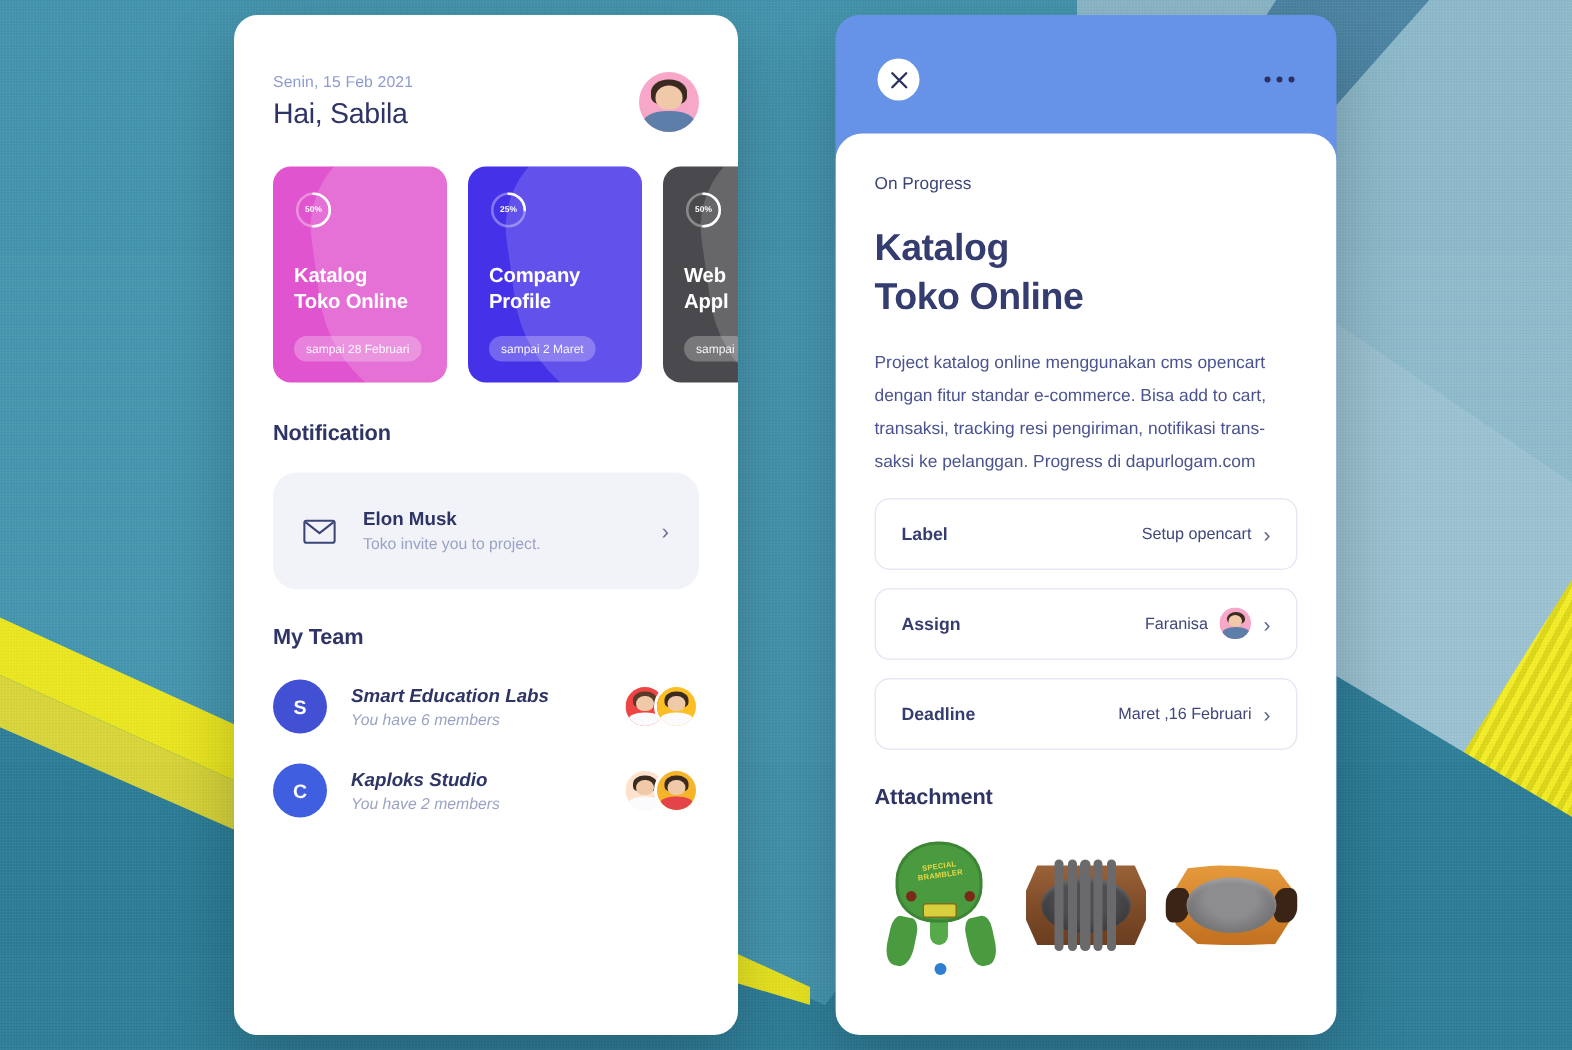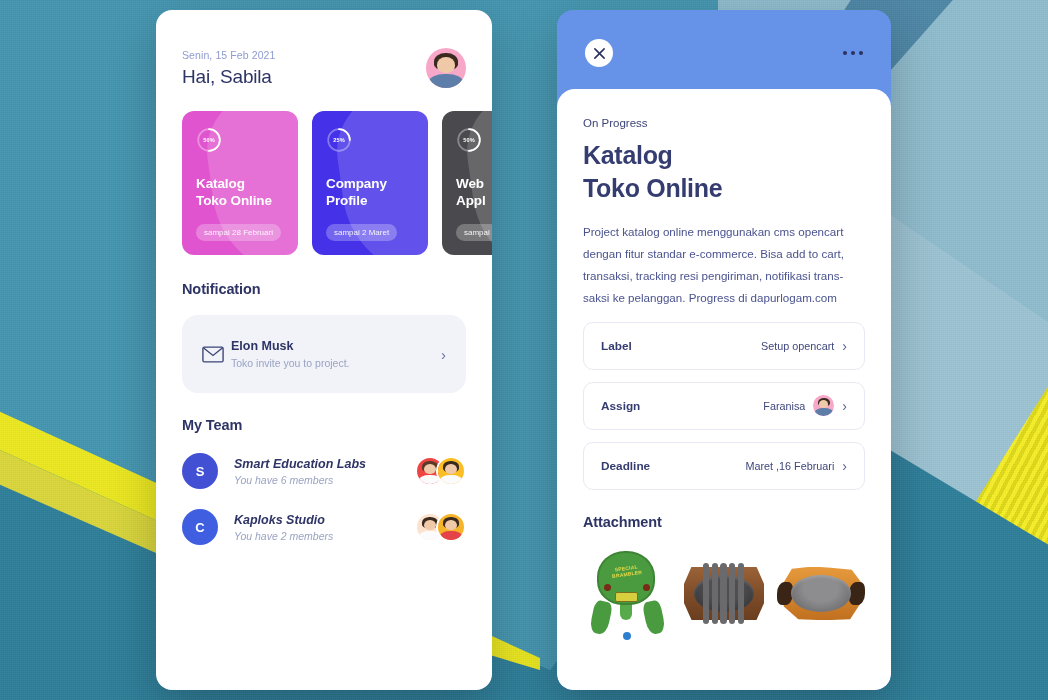--- a/index.html
+++ b/index.html
@@ -209,21 +209,21 @@
   }
 
   #notif-block { padding: 0 26px; margin-top: 26px; }
   #notif-card {
     margin-top: 18px;
     background: #f1f3f9;
     border-radius: 16px;
     height: 78px;
     display: flex; align-items: center;
     padding: 0 20px;
-    gap: 7px;
+    gap: 18px;
   }
   .nf-texts { flex: 1; }
   .nf-name {
     font-size: 12.5px; font-weight: bold;
     color: #2e3465; margin-bottom: 4px;
   }
   .nf-sub { font-size: 10.5px; color: #9aa3c4; }
   .chev {
     color: #6b7498;
     font-size: 15px;
@@ -286,21 +286,21 @@
   }
   #rp-sheet {
     position: absolute;
     left: 0; top: 79px;
     width: 334px; height: 601px;
     background: #fff;
     border-radius: 18px 18px 16px 16px;
     padding: 28px 26px 0;
     overflow: hidden;
   }
-  .rp-status { font-size: 11.5px; color: #3d4577; margin-bottom: 10px; }
+  .rp-status { font-size: 11.5px; color: #3d4577; margin-bottom: 20px; }
   .rp-title {
     font-size: 25px; font-weight: bold;
     color: #353c70; line-height: 1.33;
     letter-spacing: -.3px;
   }
   .rp-desc {
     margin-top: 15px;
     font-size: 11.6px;
     color: #4a538f;
     line-height: 1.92;

